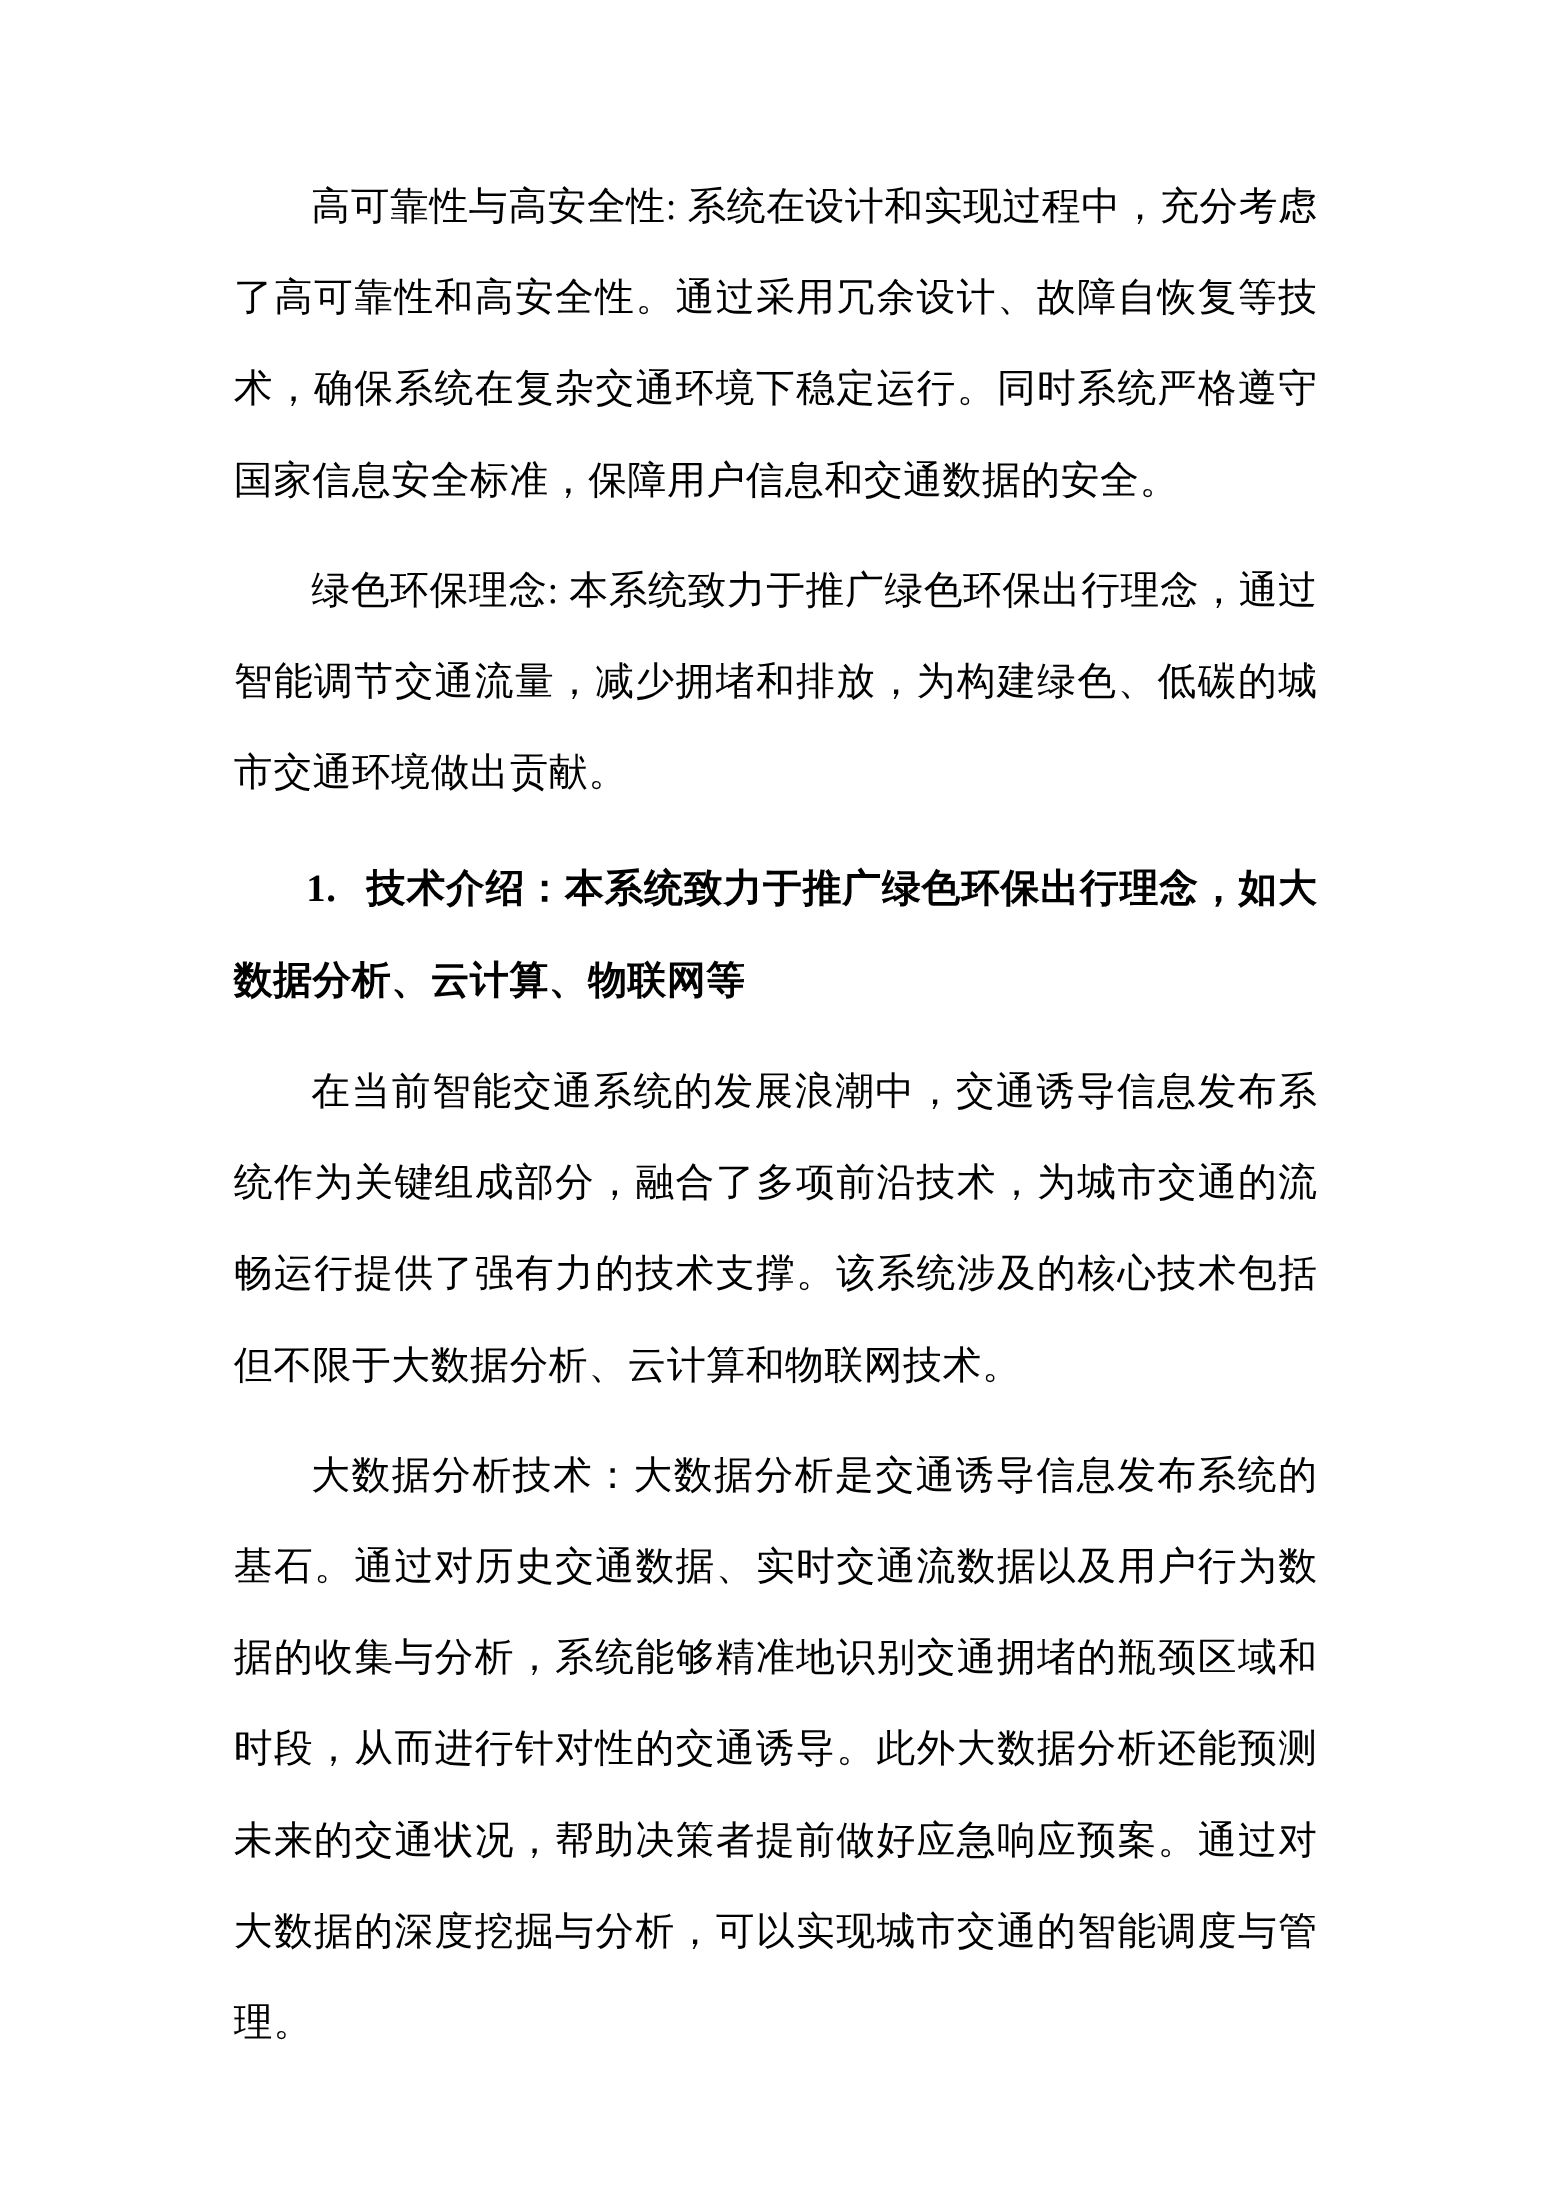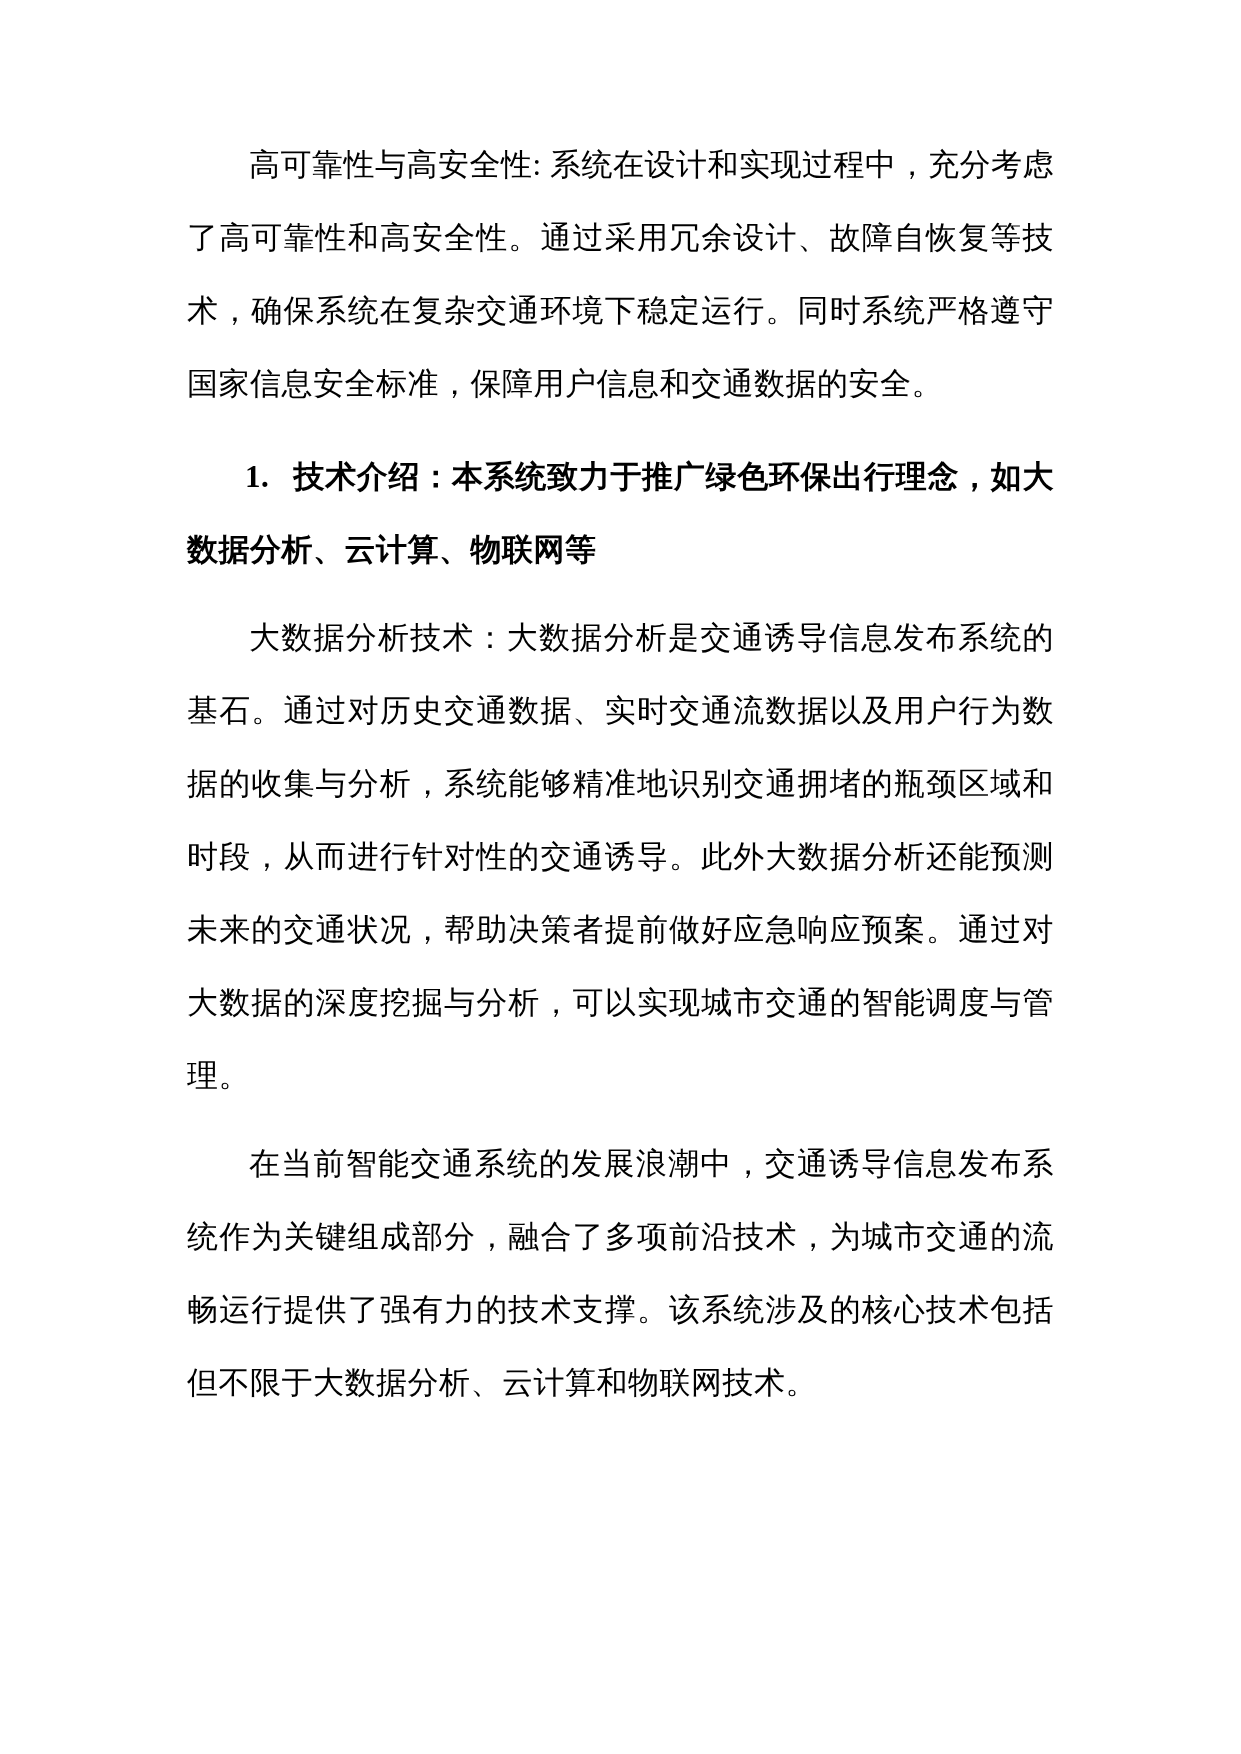--- a/index.html
+++ b/index.html
@@ -50,17 +50,18 @@
   .heading-text {
     font-weight: bold;
   }
 </style>
 </head>
 <body>
 
 <div class="page">
   <div class="doc-body">
       <p class="body">高可靠性与高安全性: 系统在设计和实现过程中，充分考虑了高可靠性和高安全性。通过采用冗余设计、故障自恢复等技术，确保系统在复杂交通环境下稳定运行。同时系统严格遵守国家信息安全标准，保障用户信息和交通数据的安全。</p>
+      <p class="body">绿色环保理念: 本系统致力于推广绿色环保出行理念，通过智能调节交通流量，减少拥堵和排放，为构建绿色、低碳的城市交通环境做出贡献。</p>
       <p class="heading"><span class="heading-number">1.</span><span class="heading-text">技术介绍：本系统致力于推广绿色环保出行理念，如大数据分析、云计算、物联网等</span></p>
+      <p class="body">在当前智能交通系统的发展浪潮中，交通诱导信息发布系统作为关键组成部分，融合了多项前沿技术，为城市交通的流畅运行提供了强有力的技术支撑。该系统涉及的核心技术包括但不限于大数据分析、云计算和物联网技术。</p>
       <p class="body">大数据分析技术：大数据分析是交通诱导信息发布系统的基石。通过对历史交通数据、实时交通流数据以及用户行为数据的收集与分析，系统能够精准地识别交通拥堵的瓶颈区域和时段，从而进行针对性的交通诱导。此外大数据分析还能预测未来的交通状况，帮助决策者提前做好应急响应预案。通过对大数据的深度挖掘与分析，可以实现城市交通的智能调度与管理。</p>
-      <p class="body">在当前智能交通系统的发展浪潮中，交通诱导信息发布系统作为关键组成部分，融合了多项前沿技术，为城市交通的流畅运行提供了强有力的技术支撑。该系统涉及的核心技术包括但不限于大数据分析、云计算和物联网技术。</p>
     </div>
 </div>
 
 </body></html>

